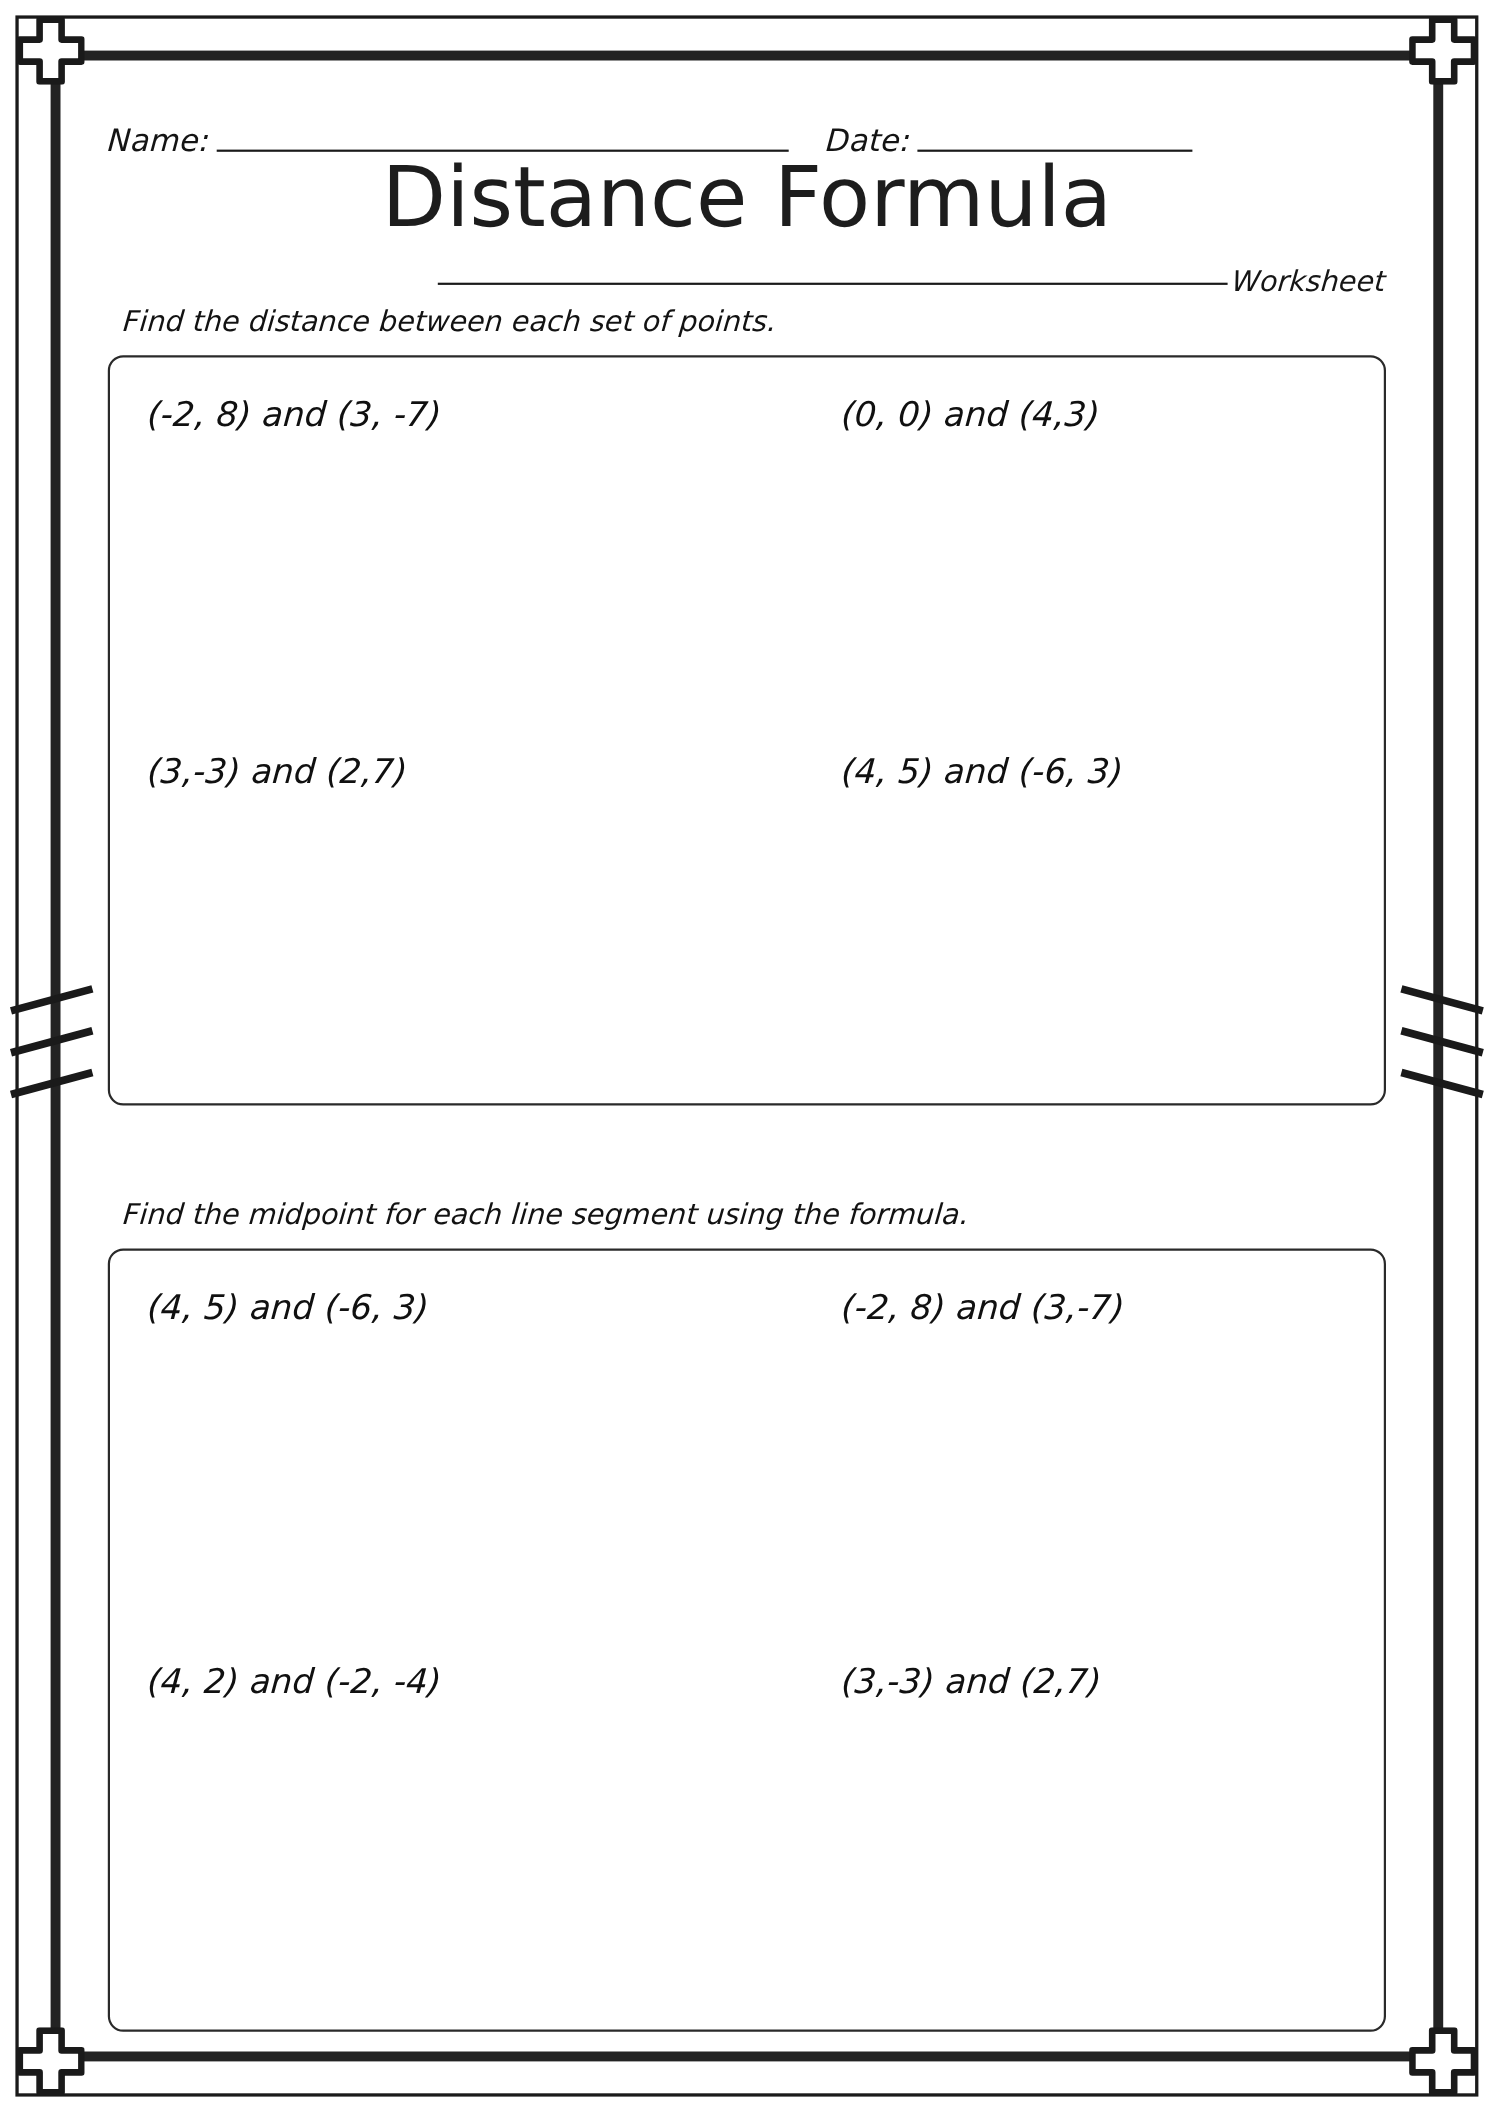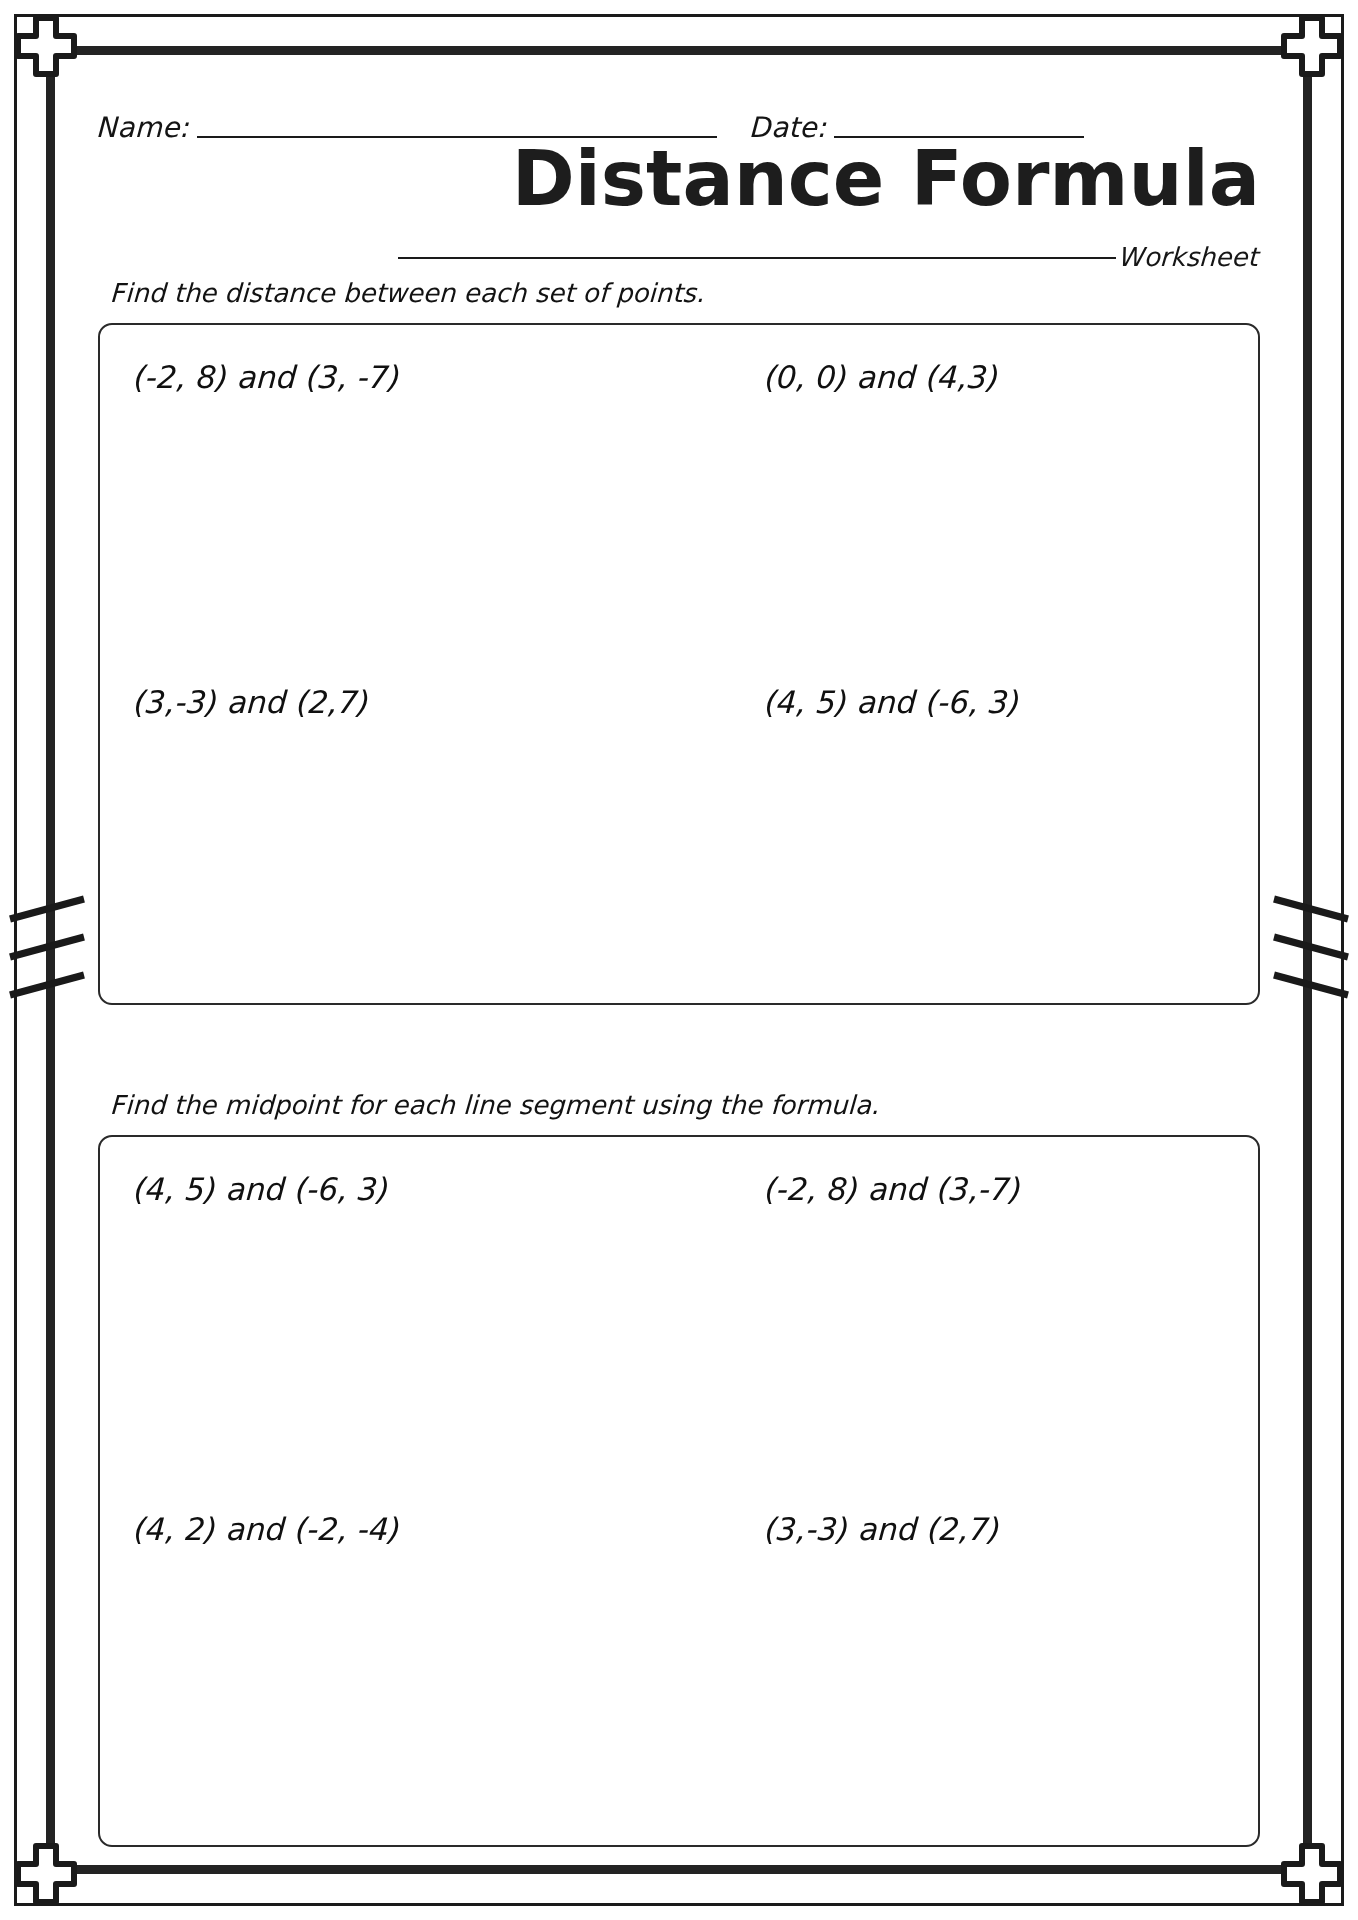--- a/index.html
+++ b/index.html
@@ -112,24 +112,24 @@
     position: absolute;
     left: 28px;
     top: 70px;
     width: 1162px;
     height: 130px;
   }
   .worksheet-title {
     position: absolute;
     left: 0; right: 0;
     top: 0;
-    text-align: right;
+    text-align: center;
     font-family: "DejaVu Sans", sans-serif;
     font-size: 76px;
-    font-weight: 700;
+    font-weight: 400;
     color: #1d1d1d;
     letter-spacing: 0px;
     line-height: 1.02;
     white-space: nowrap;
   }
   .title-rule-row {
     position: absolute;
     left: 300px;
     right: 0;
     top: 104px;

